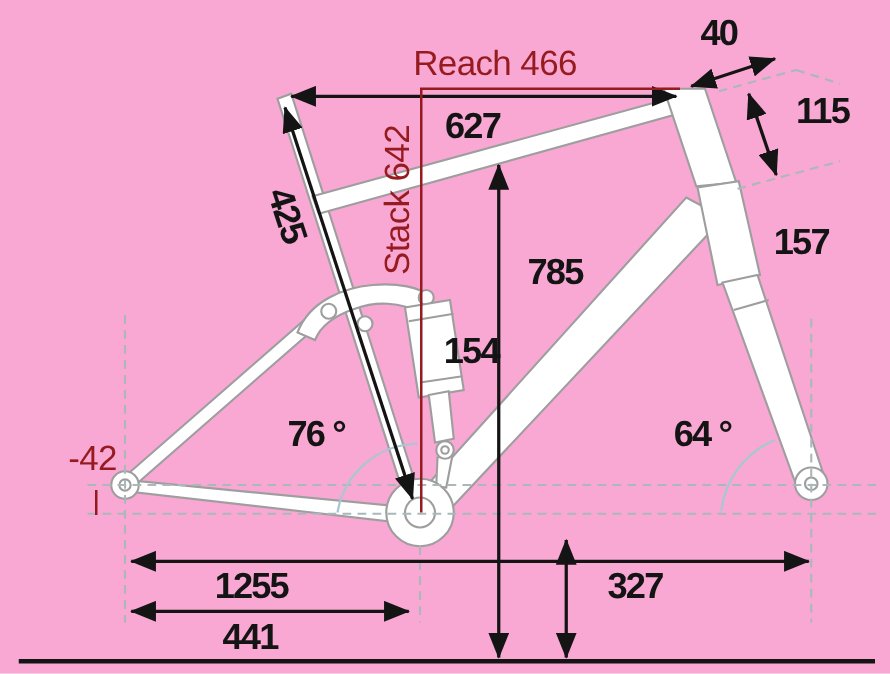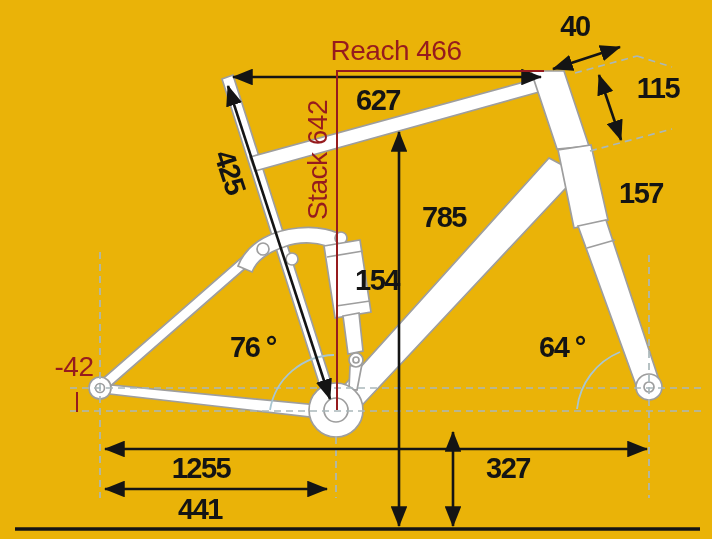--- a/index.html
+++ b/index.html
@@ -3,21 +3,21 @@
 <meta charset="utf-8">
 <style>
   :root{
     --accent-red:#961b1e;
     --frame-gray:#9e9e9e;
     --dash-gray:#aab8ba;
     --arc-blue:#a9c6d1;
     --ink:#141414;
   }
   html,body{margin:0;padding:0;background:#fff;}
-  .canvas{width:712px;height:539px;background:#eab308;position:relative;overflow:hidden;}
+  .canvas{width:712px;height:539px;background:#f9a8d4;position:relative;overflow:hidden;}
   svg{display:block;}
   .frame *{stroke:var(--frame-gray);stroke-width:1.7;fill:#fff;}
   .frame .noFill{fill:none;}
   .dash line{stroke:var(--dash-gray);stroke-width:1.7;stroke-dasharray:7 5;fill:none;}
   .arc path{stroke:var(--arc-blue);stroke-width:1.8;fill:none;}
   .dim line{stroke:var(--ink);stroke-width:2.6;}
   .dim .ground{stroke-width:3.6;}
   .red *{stroke:var(--accent-red);fill:none;stroke-width:2;}
   .ah{fill:var(--ink);}
   text{font-family:"Liberation Sans","DejaVu Sans",sans-serif;fill:var(--ink);}

